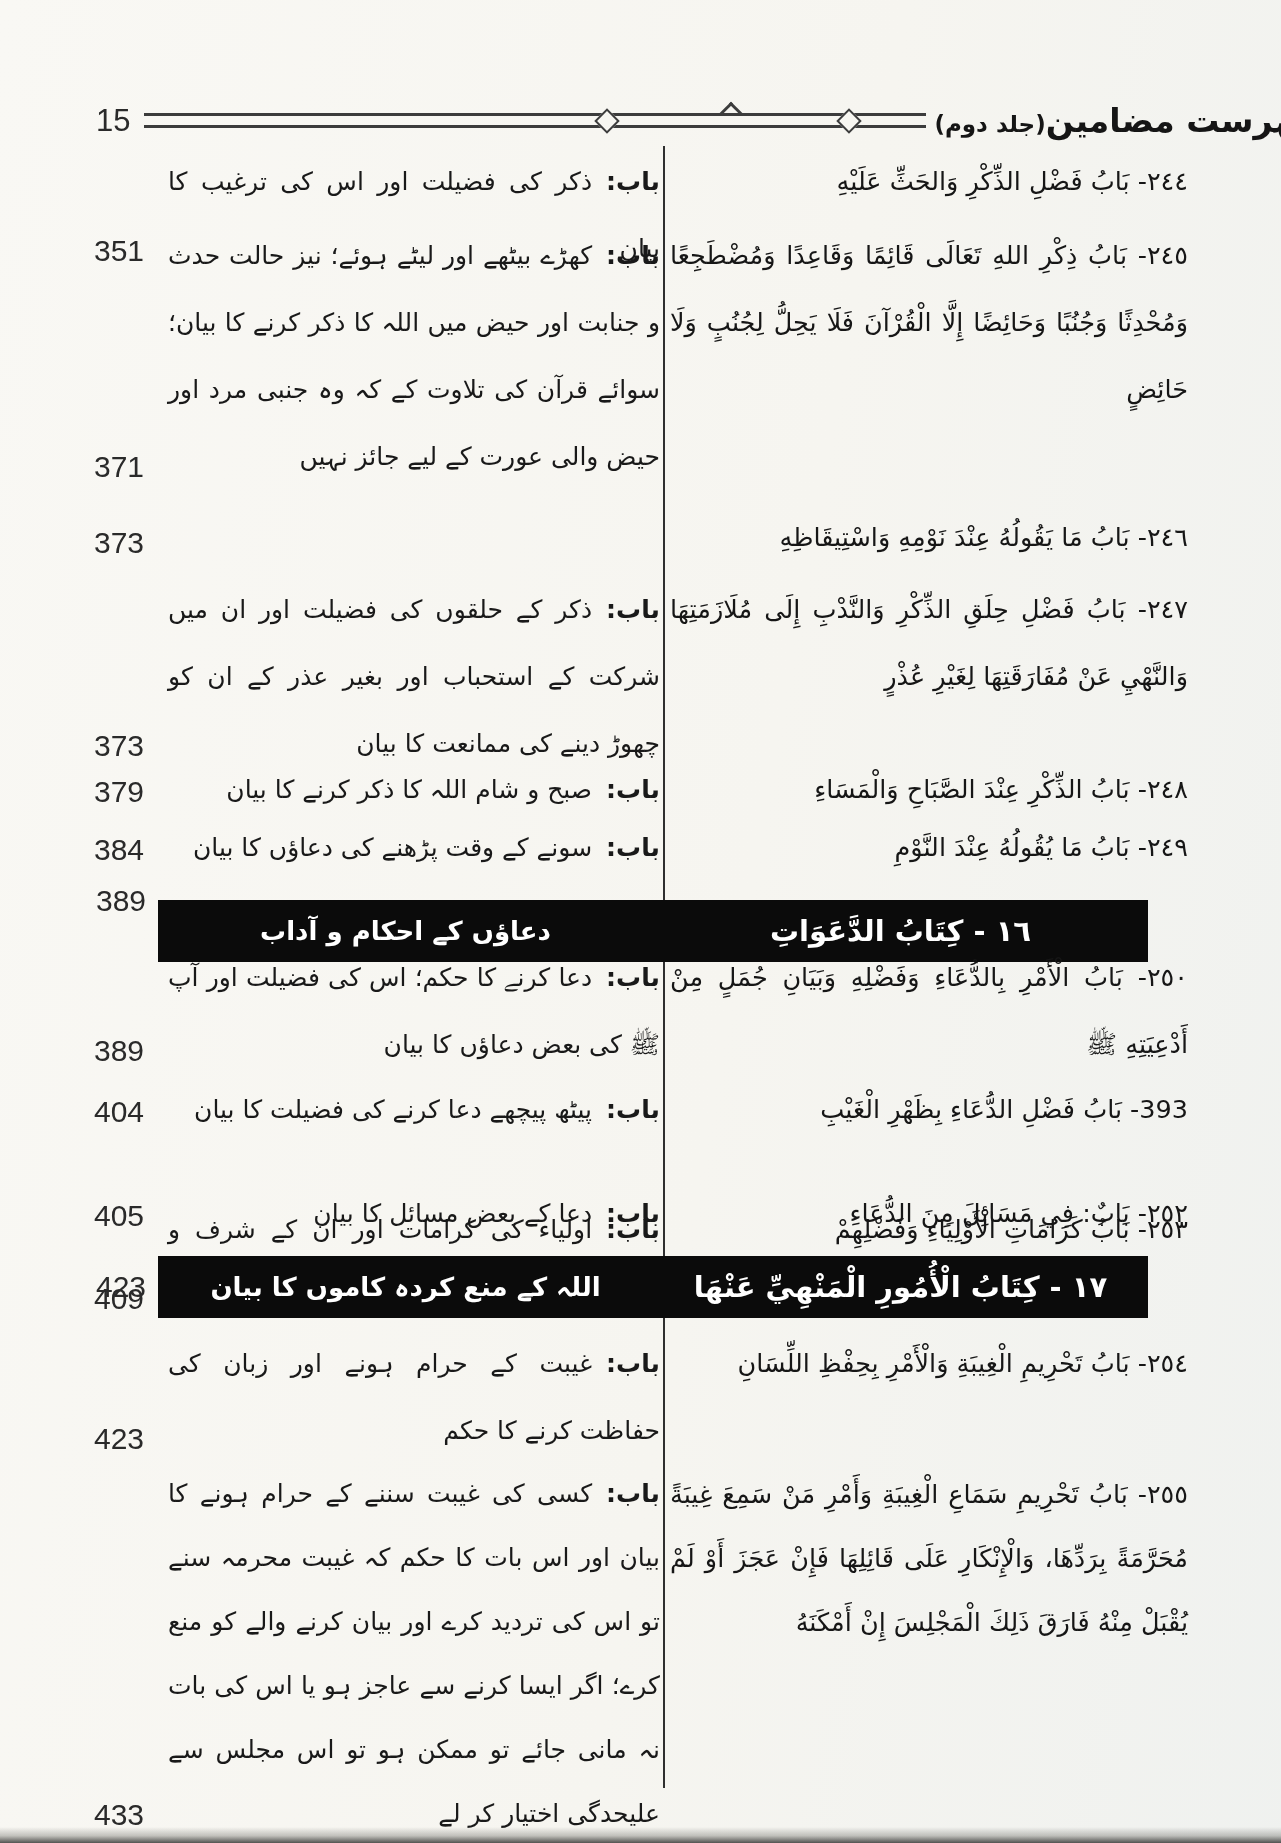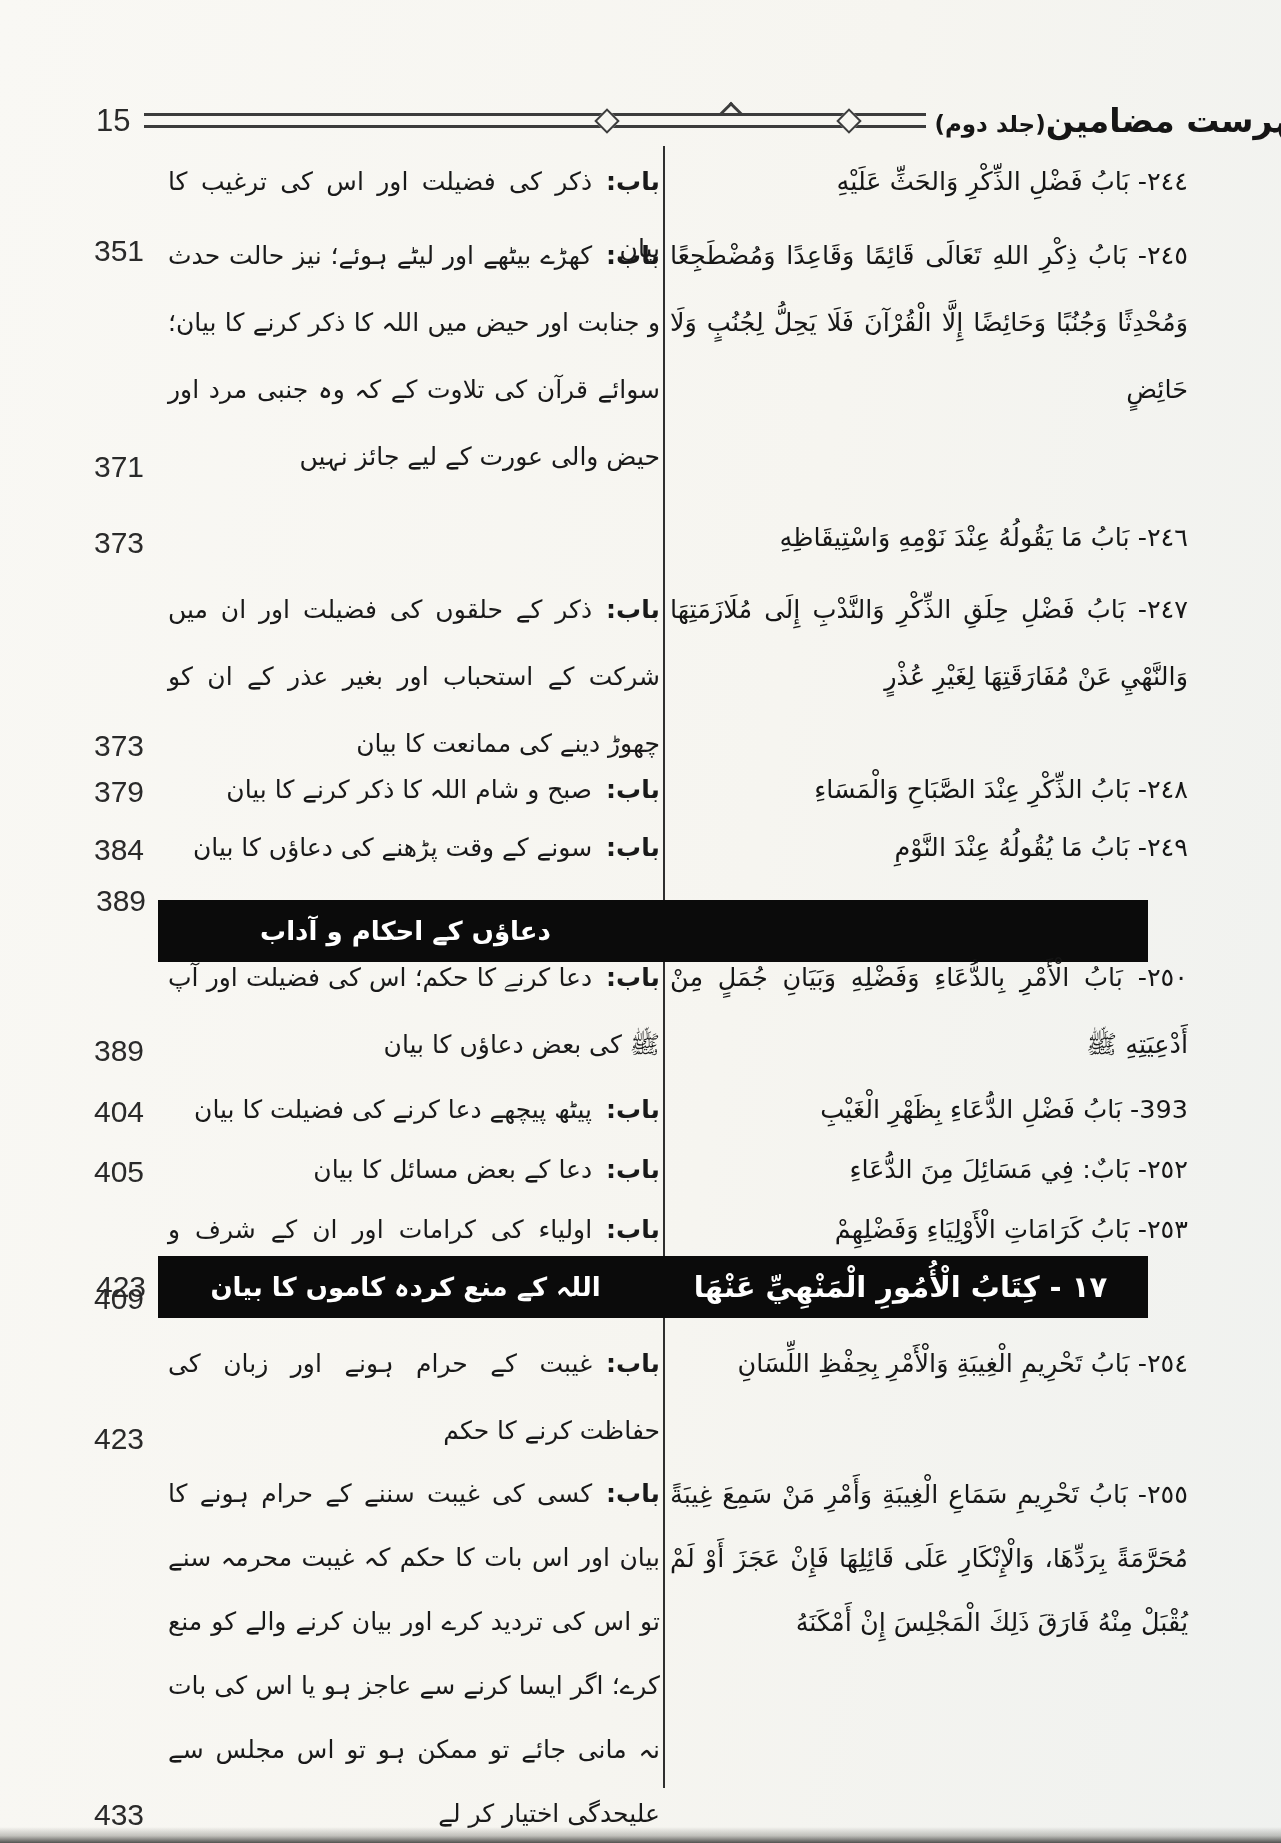--- a/index.html
+++ b/index.html
@@ -92,36 +92,37 @@
   </div>
 
   <div class="row" style="top:814px;height:54px">
     <span class="pagenum">384</span>
     <div class="cell urdu"><span class="bab">باب:</span><span>سونے کے وقت پڑھنے کی دعاؤں کا بیان</span></div>
     <div class="cell arabic">٢٤٩- بَابُ مَا يُقُولُهُ عِنْدَ النَّوْمِ</div>
   </div>
 
   <div class="banner" style="top:900px">
     <div class="b-ur">دعاؤں کے احکام و آداب</div>
+    <div class="b-ar">١٦ - كِتَابُ الدَّعَوَاتِ</div>
   </div>
   <span class="banner-page" style="top:886px">389</span>
 
   <div class="row" style="top:944px;height:138px">
     <span class="pagenum">389</span>
     <div class="cell urdu"><span class="bab">باب:</span><span>دعا کرنے کا حکم؛ اس کی فضیلت اور آپ ﷺ کی بعض دعاؤں کا بیان</span></div>
     <div class="cell arabic">٢٥٠- بَابُ الْأَمْرِ بِالدُّعَاءِ وَفَضْلِهِ وَبَيَانِ جُمَلٍ مِنْ أَدْعِيَتِهِ ﷺ</div>
   </div>
 
   <div class="row" style="top:1076px;height:62px">
     <span class="pagenum">404</span>
     <div class="cell urdu"><span class="bab">باب:</span><span>پیٹھ پیچھے دعا کرنے کی فضیلت کا بیان</span></div>
     <div class="cell arabic">393- بَابُ فَضْلِ الدُّعَاءِ بِظَهْرِ الْغَيْبِ</div>
   </div>
 
-  <div class="row" style="top:1136px;height:60px">
+  <div class="row" style="top:1180px;height:60px">
     <span class="pagenum">405</span>
     <div class="cell urdu"><span class="bab">باب:</span><span>دعا کے بعض مسائل کا بیان</span></div>
     <div class="cell arabic">٢٥٢- بَابٌ: فِي مَسَائِلَ مِنَ الدُّعَاءِ</div>
   </div>
 
   <div class="row" style="top:1196px;height:60px">
     <span class="pagenum">409</span>
     <div class="cell urdu"><span class="bab">باب:</span><span>اولیاء کی کرامات اور ان کے شرف و فضل کا بیان</span></div>
     <div class="cell arabic">٢٥٣- بَابُ كَرَامَاتِ الْأَوْلِيَاءِ وَفَضْلِهِمْ</div>
   </div>

